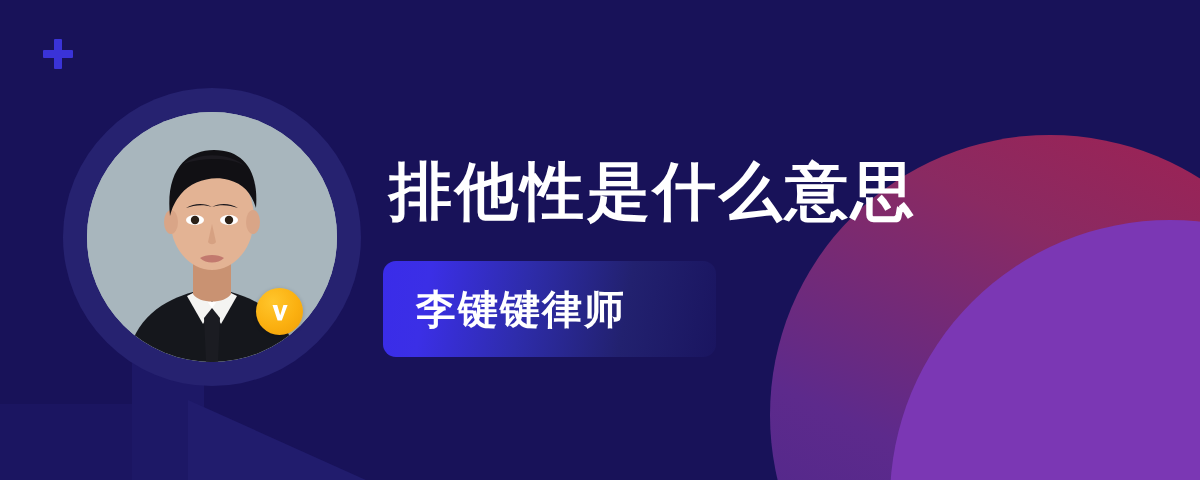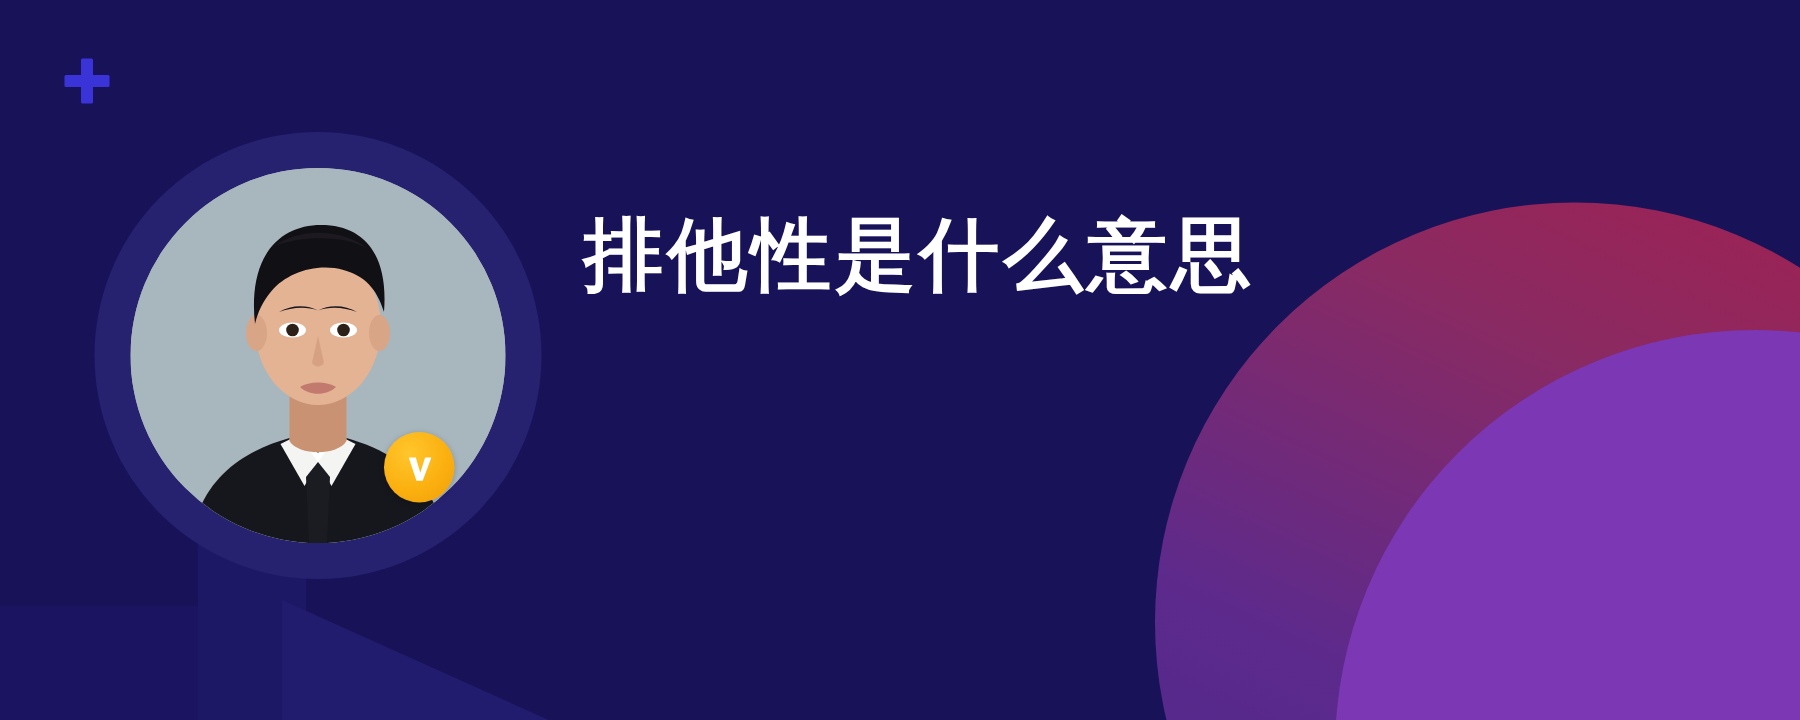--- a/index.html
+++ b/index.html
@@ -138,22 +138,22 @@
     align-items: center;
     justify-content: center;
     box-shadow: 0 1px 4px rgba(0,0,0,0.20);
   }
   .verify-badge svg { display: block; }
 
   
   .title {
     position: absolute;
     left: 389px;
-    top: 144px;
-    font-size: 53px;
+    top: 160px;
+    font-size: 63px;
     line-height: 1;
     font-weight: bold;
     color: #ffffff;
     letter-spacing: 3px;
     white-space: nowrap;
   }
   .subtitle-pill {
     position: absolute;
     left: 383px;
     top: 261px;
@@ -231,14 +231,17 @@
     </div>
     <div class="verify-badge">
       <svg width="26" height="26" viewBox="0 0 26 26" xmlns="http://www.w3.org/2000/svg" aria-hidden="true">
         <path d="M5.5 6 L10.2 6 L13.2 16.2 L16.4 6 L20.6 6 L14.8 21.5 L10.6 21.5 Z" fill="#ffffff"></path>
       </svg>
     </div>
   </div>
 
   <div class="title">排他性是什么意思</div>
 
+  <div class="subtitle-pill">
+    <span class="subtitle-text">李键键律师</span>
+  </div>
 
 </div>
 
 </body></html>

